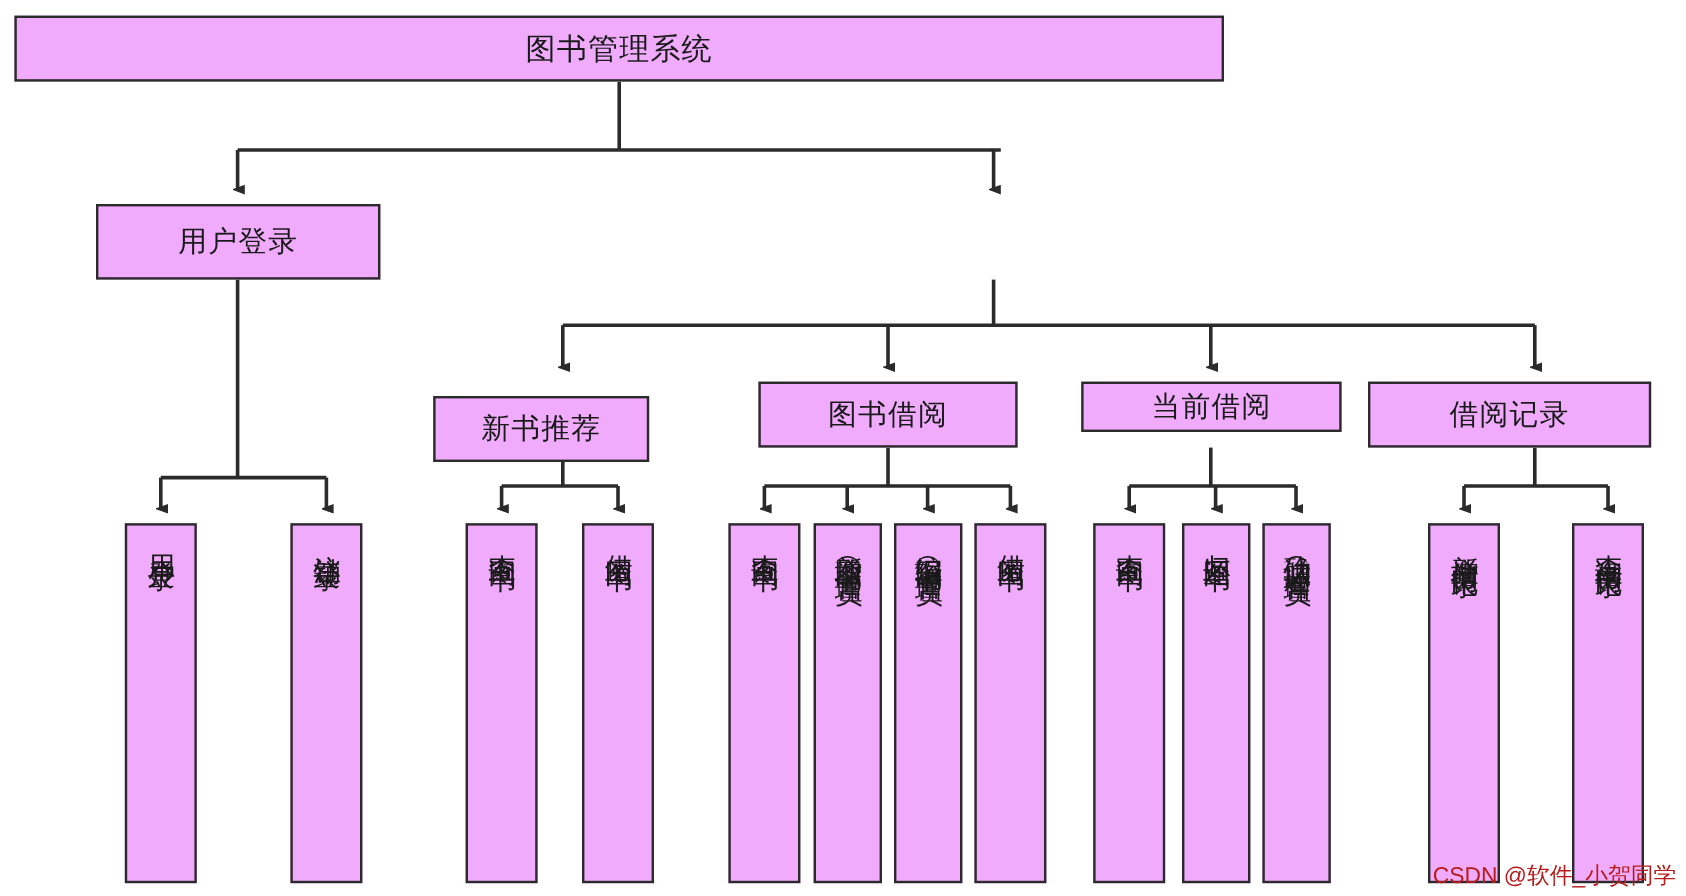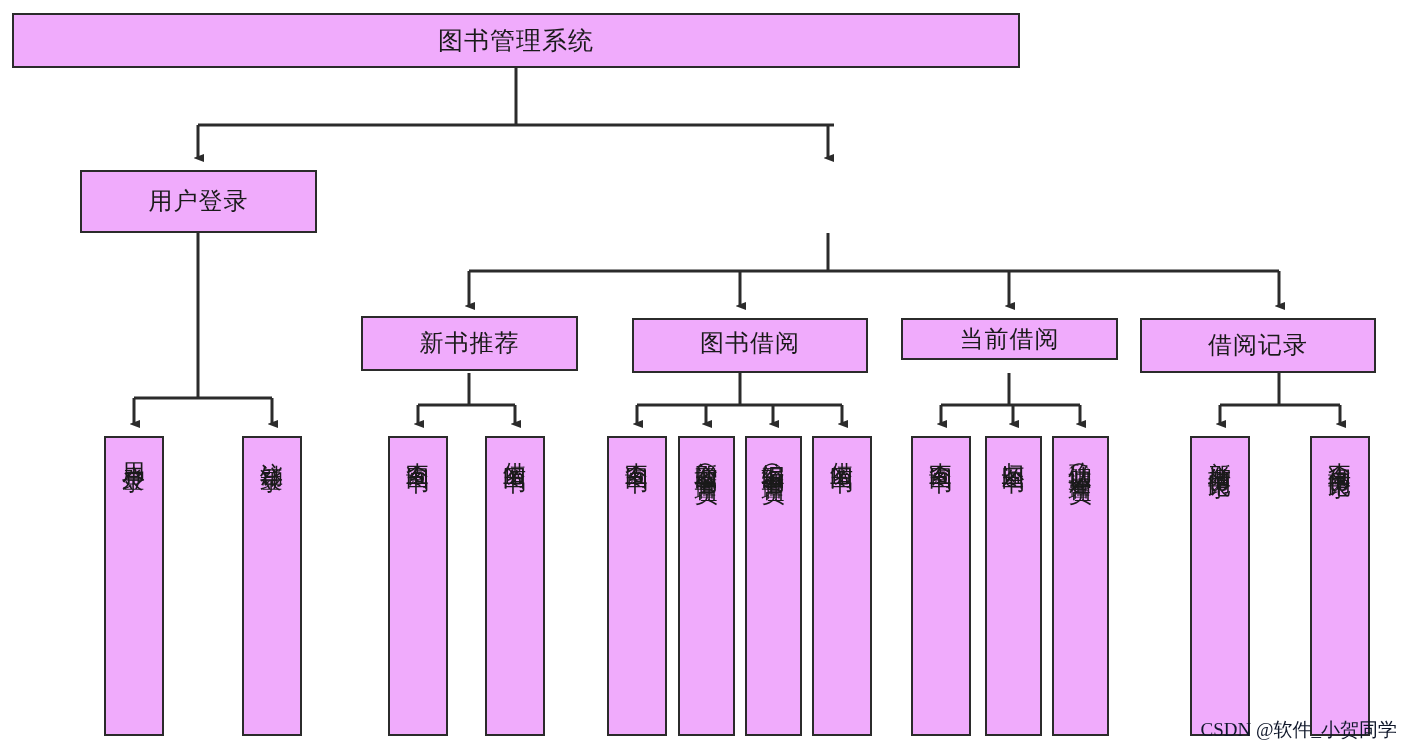--- a/index.html
+++ b/index.html
@@ -59,22 +59,22 @@
     font-size: 23px;
     line-height: 1.05;
     letter-spacing: 3px;
     white-space: nowrap;
   }
   .watermark {
     position: absolute;
     right: 8px;
     bottom: 4px;
     font-size: 19px;
-    color: #0f172a;
-    font-family: Liberation Serif, serif;
+    color: #b91c1c;
+    font-family: Liberation Sans, sans-serif;
     white-space: nowrap;
     user-select: none;
   }
 </style>
 </head>
 <body>
 
 <div id="canvas">
 
   <svg class="edges" viewBox="0 0 1405 747">
@@ -128,24 +128,24 @@
   </svg>
 
   <div class="node horiz root" style="left:12px; top:13px; width:1008px; height:55px;">
     <span class="node-label">图书管理系统</span>
   </div>
 
   <div class="node horiz" style="left:80px; top:170px; width:237px; height:63px;">
     <span class="node-label">用户登录</span>
   </div>
 
-  <div class="node horiz" style="left:361px; top:316px; width:217px; height:55px;">
+  <div class="node horiz" style="left:361px; top:330px; width:180px; height:55px;">
     <span class="node-label">新书推荐</span>
   </div>
-  <div class="node horiz" style="left:632px; top:318px; width:236px; height:55px;font-family:Liberation Mono, monospace;">
+  <div class="node horiz" style="left:632px; top:318px; width:216px; height:55px;">
     <span class="node-label">图书借阅</span>
   </div>
   <div class="node horiz" style="left:901px; top:318px; width:217px; height:42px;">
     <span class="node-label">当前借阅</span>
   </div>
   <div class="node horiz" style="left:1140px; top:318px; width:236px; height:55px;">
     <span class="node-label">借阅记录</span>
   </div>
 
   <div class="node vert" style="left:104px; top:436px; width:60px; height:300px;">

